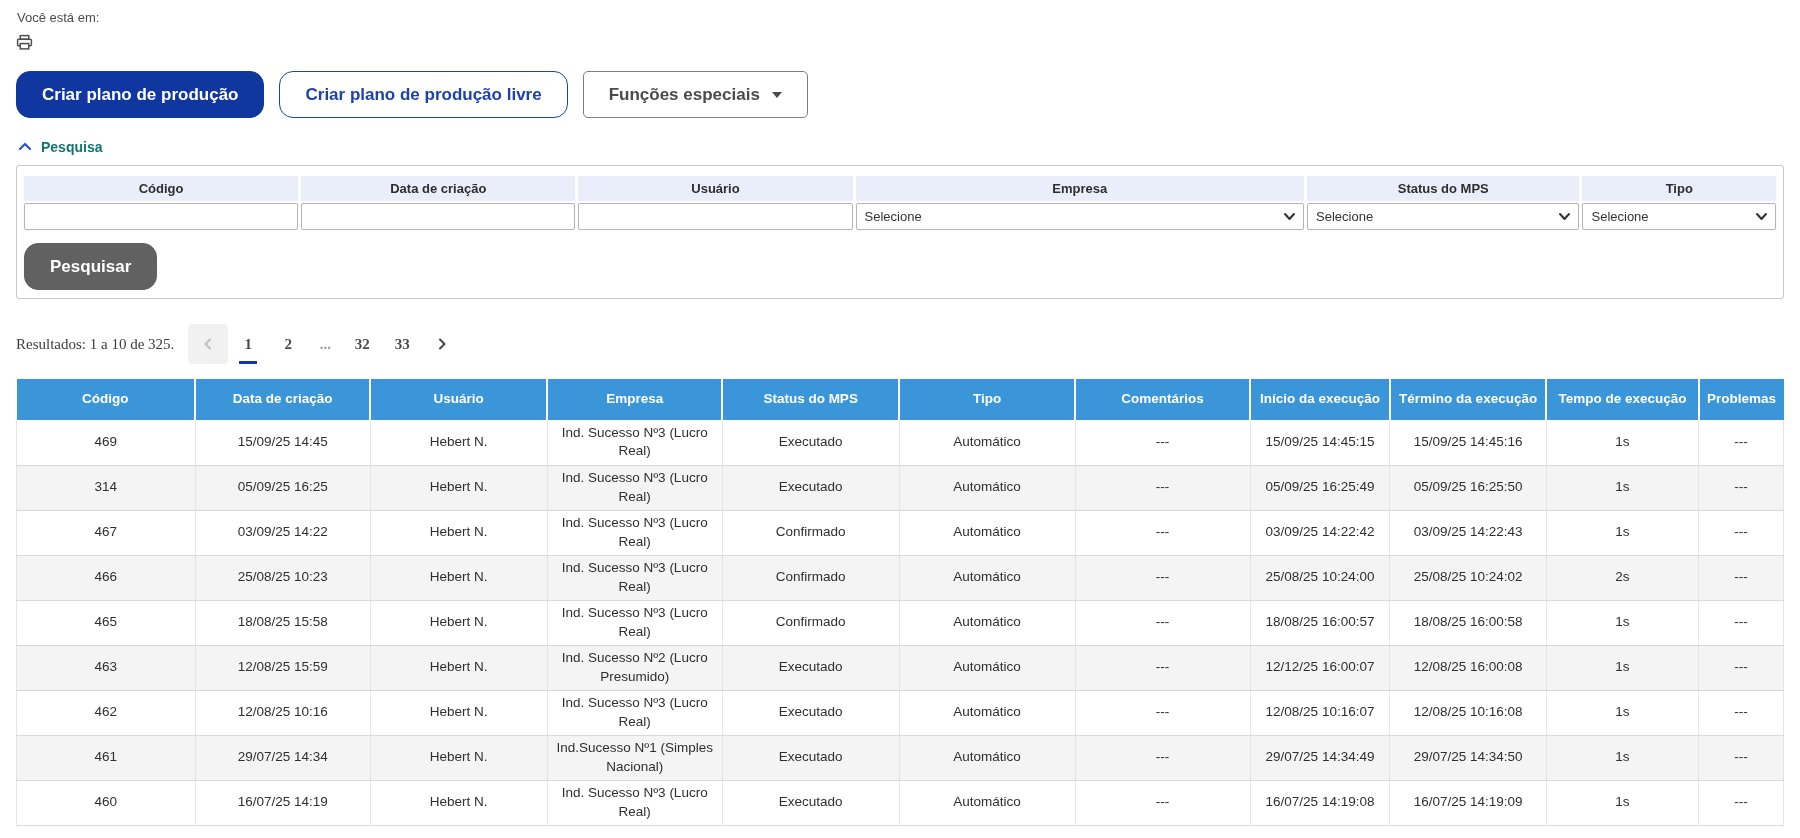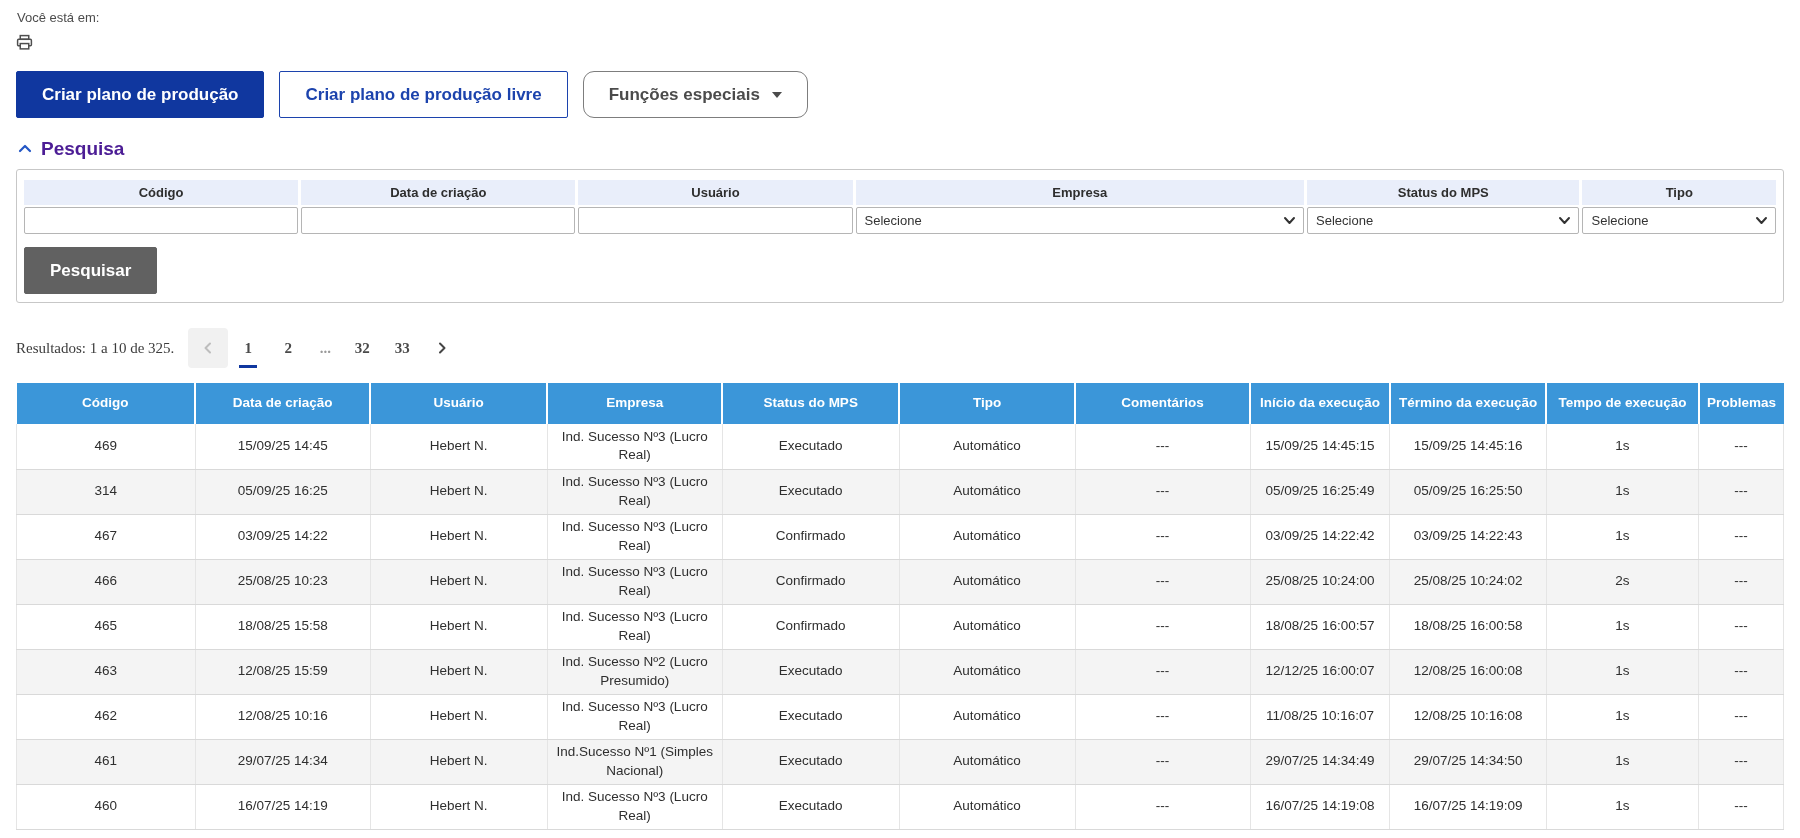--- a/index.html
+++ b/index.html
@@ -14,32 +14,32 @@
   
   .breadcrumb { font-size: 13px; color: #4c4c4c; margin: 4px 0 3px 1px; }
   .title-row { display: flex; align-items: center; gap: 9px; margin: 0 0 16px 0; }
   .page-title { font-size: 31px; font-weight: 700; color: #141414; margin: 0; letter-spacing: -0.3px; }
   .printer-icon { margin-top: 6px; }
 
   
   .toolbar { display: flex; gap: 15px; margin-bottom: 20px; }
   .btn {
     display: inline-flex; align-items: center; justify-content: center;
-    height: 47px; padding: 0 25px; border-radius: 2px;
+    height: 47px; padding: 0 25px; border-radius: 14px;
     font-size: 17px; font-weight: 700; cursor: pointer;
     font-family: inherit; background: #fff;
   }
   .btn-primary { background: #10379f; border: 1px solid #10379f; color: #fff; }
   .btn-outline-blue { border: 1px solid #1c43ad; color: #1c43ad; }
-  .btn-outline-gray { border: 1px solid #7d7d7d; color: #4b4b4b; gap: 12px; border-radius: 11px; }
+  .btn-outline-gray { border: 1px solid #7d7d7d; color: #4b4b4b; gap: 12px; border-radius: 5px; }
   .caret-down { width: 0; height: 0; border-left: 5px solid transparent; border-right: 5px solid transparent; border-top: 6px solid #4b4b4b; display: inline-block; }
 
   
   .search-toggle { display: flex; align-items: center; gap: 9px; margin: 4px 0 9px 2px; cursor: pointer; }
-  .search-toggle-label { font-size: 19px; font-weight: 700; color: #4c1d95; }
+  .search-toggle-label { font-size: 14px; font-weight: 700; color: #0f766e; }
   .search-panel { border: 1px solid #c7c7c7; border-radius: 3px; padding: 10px 7px 8px 7px; }
   .search-fields { display: flex; gap: 3px; }
   .search-field { display: flex; flex-direction: column; }
   .search-field:nth-child(1), .search-field:nth-child(2), .search-field:nth-child(3) { flex: 0 0 15.65%; }
   .search-field:nth-child(4) { flex: 0 0 25.6%; }
   .search-field:nth-child(5) { flex: 0 0 15.55%; }
   .search-field:nth-child(6) { flex: 1 1 auto; }
   .sf-head {
     background: #e9eefa; color: #2e2e2e; font-size: 13px; font-weight: 700;
     text-align: center; padding: 5px 2px;
@@ -288,21 +288,21 @@
           <td>---</td>
         </tr>
         <tr>
           <td>462</td>
           <td>12/08/25 10:16</td>
           <td>Hebert N.</td>
           <td>Ind. Sucesso Nº3 (Lucro Real)</td>
           <td>Executado</td>
           <td>Automático</td>
           <td>---</td>
-          <td>11/08/25 10:16:07</td>
+          <td>12/08/25 10:16:07</td>
           <td>12/08/25 10:16:08</td>
           <td>1s</td>
           <td>---</td>
         </tr>
         <tr>
           <td>461</td>
           <td>29/07/25 14:34</td>
           <td>Hebert N.</td>
           <td>Ind.Sucesso Nº1 (Simples Nacional)</td>
           <td>Executado</td>

